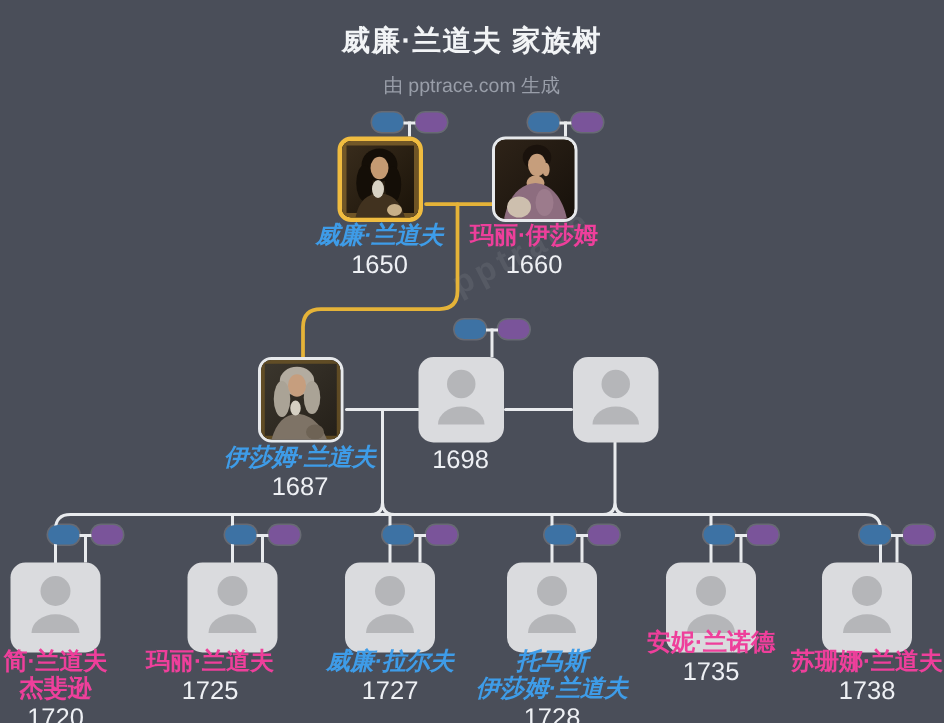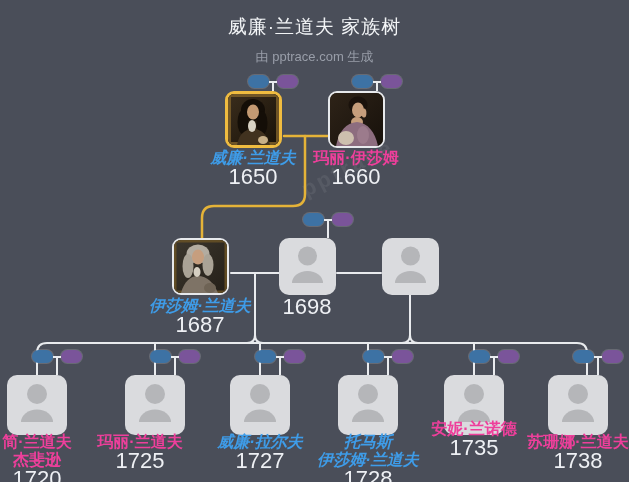--- a/index.html
+++ b/index.html
@@ -11,21 +11,21 @@
   }
   *{margin:0;padding:0;box-sizing:border-box;}
   html,body{width:629px;height:482px;overflow:hidden;}
   body{
     background:var(--background);
     font-family:"Liberation Sans","DejaVu Sans",sans-serif;
     position:relative;
   }
   .canvas{position:absolute;inset:0;}
   .header{position:absolute;left:0;right:0;top:14px;text-align:center;}
-  .title{font-size:19px;font-weight:400;color:var(--title);letter-spacing:1px;}
+  .title{font-size:19px;font-weight:700;color:var(--title);letter-spacing:1px;}
   .subtitle{margin-top:8px;font-size:13px;color:var(--subtitle);}
   .watermark{
     position:absolute;left:303px;top:178px;width:150px;
     transform:rotate(-27deg);transform-origin:left center;
     font-size:22px;font-weight:700;letter-spacing:3px;
     color:rgba(255,255,255,0.07);pointer-events:none;
   }
   svg.lines{position:absolute;left:0;top:0;}
   svg.lines path{fill:none;stroke-linecap:round;}
   svg.lines .gold{stroke:var(--gold);stroke-width:2.5;}
@@ -44,21 +44,21 @@
   .photo.white-frame{border:2px solid #e7e9ec;}
   .photo svg{display:block;width:100%;height:100%;}
 
   .avatar{position:absolute;background:var(--avatar_bg);border-radius:10px;}
   .avatar svg{display:block;width:100%;height:100%;}
 
   .label{position:absolute;text-align:center;transform:translateX(-50%);width:max-content;}
   .label .name{font-size:16px;line-height:18px;font-weight:700;white-space:pre-line;}
   .label .name.male{color:var(--male);font-style:italic;}
   .label .name.female{color:var(--female);}
-  .label .year{font-size:22px;line-height:20px;color:var(--year);text-align:center;}
+  .label .year{font-size:17px;line-height:20px;color:var(--year);text-align:center;}
 </style>
 </head>
 <body>
 
 <div class="canvas">
 
   <div class="header">
     <div class="title">威廉·兰道夫 家族树</div>
     <div class="subtitle">由 pptrace.com 生成</div>
   </div>

